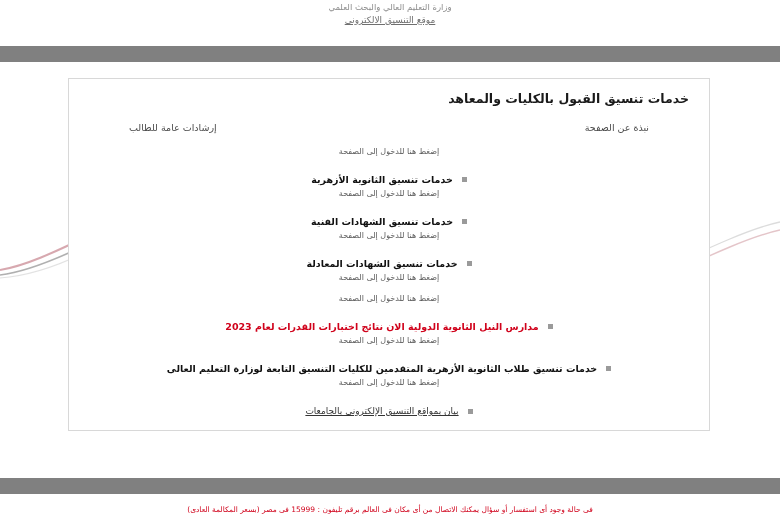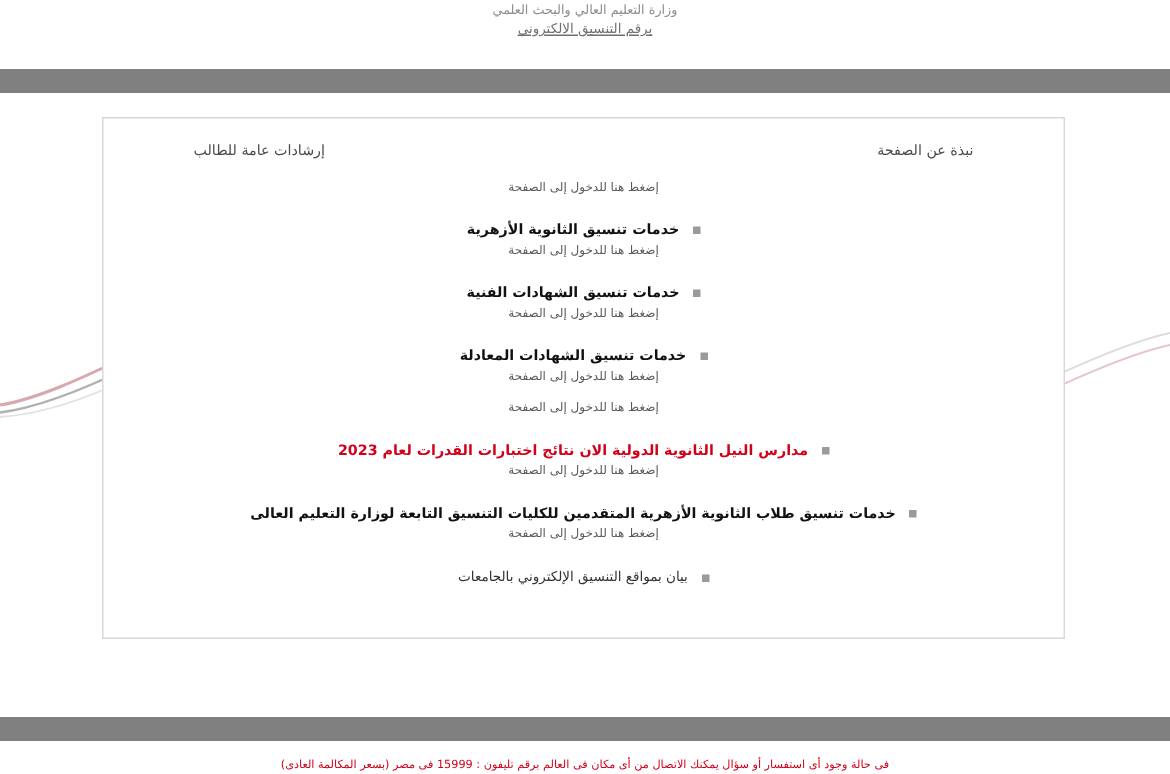--- a/index.html
+++ b/index.html
@@ -172,55 +172,58 @@
     color: #d0021b;
     font-size: 7.5px;
     line-height: 16px;
   }
 </style>
 </head>
 <body>
 
 <div class="top-header">
   <div class="line">وزارة التعليم العالي والبحث العلمي</div>
-  <div class="line link">برقم التنسيق الالكتروني</div>
+  <div class="line link">موقع التنسيق الالكتروني</div>
 </div>
 
 <div class="grey-bar"></div>
 
 <div class="page-wrap">
 
   <svg class="swoosh swoosh-left" viewBox="0 0 90 60" preserveAspectRatio="none">
     <path d="M0 48 C 25 44, 55 30, 88 14" stroke="#c98b94" stroke-width="2" fill="none" opacity="0.75"></path>
     <path d="M0 53 C 25 50, 55 38, 88 22" stroke="#6f6f6f" stroke-width="1.6" fill="none" opacity="0.55"></path>
     <path d="M0 56 C 28 54, 58 44, 88 29" stroke="#cfcfcf" stroke-width="1.2" fill="none" opacity="0.6"></path>
   </svg>
 
   <svg class="swoosh swoosh-right" viewBox="0 0 120 80" preserveAspectRatio="none">
     <path d="M120 10 C 92 16, 52 34, 2 58" stroke="#d3d3d3" stroke-width="1.3" fill="none" opacity="0.8"></path>
     <path d="M120 18 C 92 24, 52 42, 2 66" stroke="#c98b94" stroke-width="1.4" fill="none" opacity="0.5"></path>
   </svg>
 
   <div class="card">
 
+    <div class="title-row">
+      <div class="card-title">خدمات تنسيق القبول بالكليات والمعاهد</div>
+    </div>
 
     <div class="links-row">
       <span class="top-link">نبذة عن الصفحة</span>
       <span class="top-link">إرشادات عامة للطالب</span>
     </div>
 
     <ul class="service-list">
         <li class="service-item"><div class="service-sub">إضغط هنا للدخول إلى الصفحة</div></li>
         <li class="service-item"><div class="service-headline" style="color: rgb(17, 17, 17);">خدمات تنسيق الثانوية الأزهرية</div><div class="service-sub">إضغط هنا للدخول إلى الصفحة</div></li>
         <li class="service-item"><div class="service-headline" style="color: rgb(17, 17, 17); text-align: center;">خدمات تنسيق الشهادات الفنية</div><div class="service-sub">إضغط هنا للدخول إلى الصفحة</div></li>
         <li class="service-item"><div class="service-headline" style="color: rgb(17, 17, 17);">خدمات تنسيق الشهادات المعادلة</div><div class="service-sub">إضغط هنا للدخول إلى الصفحة</div></li>
         <li class="service-item"><div class="service-sub">إضغط هنا للدخول إلى الصفحة</div></li>
         <li class="service-item"><div class="service-headline" style="color: rgb(208, 2, 27);">مدارس النيل الثانوية الدولية  الان نتائج اختبارات القدرات لعام 2023</div><div class="service-sub">إضغط هنا للدخول إلى الصفحة</div></li>
         <li class="service-item"><div class="service-headline" style="color: rgb(17, 17, 17);">خدمات تنسيق طلاب الثانوية الأزهرية المتقدمين للكليات التنسيق التابعة لوزارة التعليم العالى</div><div class="service-sub">إضغط هنا للدخول إلى الصفحة</div></li>
-        <li class="service-item last"><div class="service-headline" style="color: rgb(51, 51, 51);">بيان بمواقع التنسيق الإلكتروني بالجامعات</div></li>
+        <li class="service-item last"><div class="service-headline" style="color: rgb(51, 51, 51); text-decoration: underline;">بيان بمواقع التنسيق الإلكتروني بالجامعات</div></li>
       </ul>
 
   </div>
 
   <div class="bottom-bar"></div>
 
   <div class="footer">
     <div class="footer-line">فى حالة وجود أى استفسار أو سؤال يمكنك الاتصال من أى مكان فى العالم برقم تليفون : 15999 فى مصر (بسعر المكالمة العادى)</div>
 
   </div>

